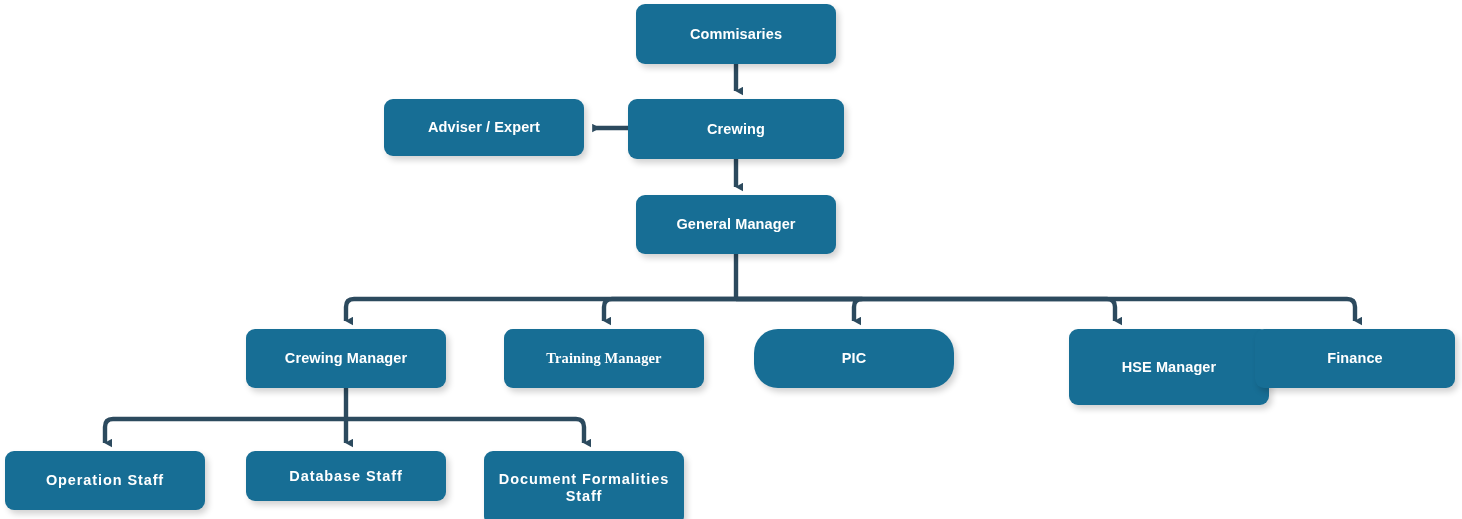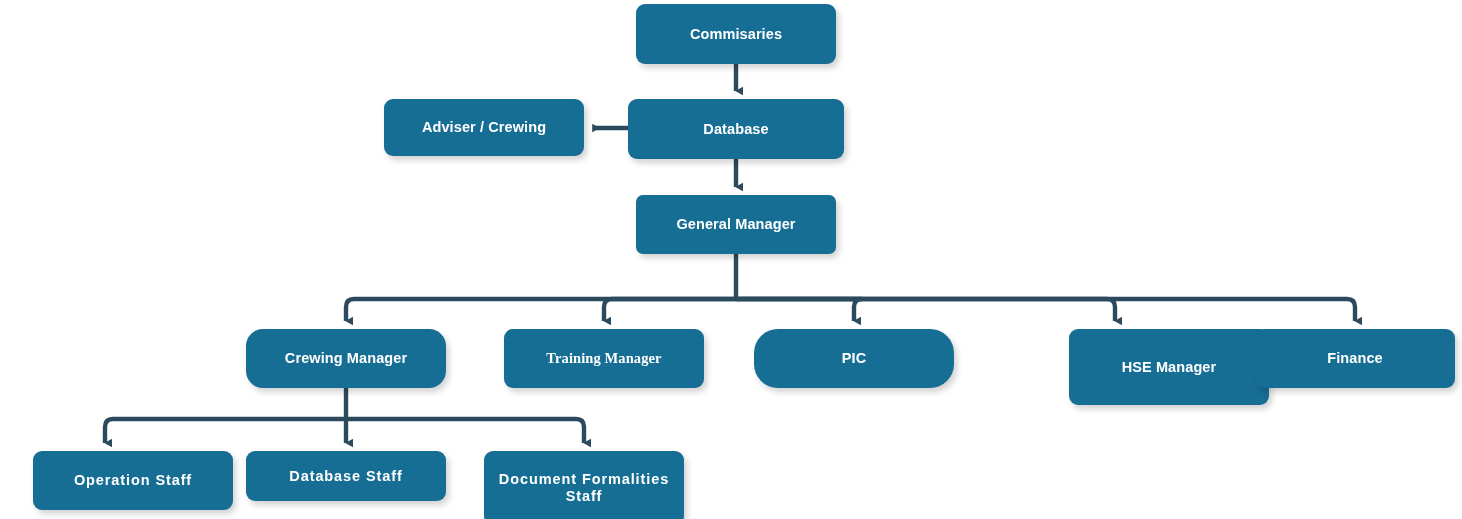--- a/index.html
+++ b/index.html
@@ -93,52 +93,52 @@
 
       <path d="M 346 419 L 576 419 Q 584 419 584 427 L 584 443" marker-end="url(#arrowdown)"></path>
     </g>
   </svg>
 
   <div class="node-box" style="left:636px; top:4px; width:200px; height:60px;">
     <span class="node-label">Commisaries</span>
   </div>
 
   <div class="node-box" style="left:628px; top:99px; width:216px; height:60px;">
-    <span class="node-label">Database</span>
+    <span class="node-label">Crewing</span>
   </div>
 
   <div class="node-box" style="left:384px; top:99px; width:200px; height:57px;">
-    <span class="node-label">Adviser / Crewing</span>
+    <span class="node-label">Adviser / Expert</span>
   </div>
 
-  <div class="node-box" style="left:636px; top:195px; width:200px; height:59px;border-radius:7px;">
+  <div class="node-box" style="left:636px; top:195px; width:200px; height:59px;">
     <span class="node-label">General Manager</span>
   </div>
 
-  <div class="node-box" style="left:246px; top:329px; width:200px; height:59px;border-radius:17px;">
+  <div class="node-box" style="left:246px; top:329px; width:200px; height:59px;">
     <span class="node-label">Crewing Manager</span>
   </div>
 
   <div class="node-box" style="left:504px; top:329px; width:200px; height:59px;font-family:Liberation Serif, serif;">
     <span class="node-label">Training Manager</span>
   </div>
 
   <div class="node-box" style="left:754px; top:329px; width:200px; height:59px;border-radius:24px;">
     <span class="node-label">PIC</span>
   </div>
 
   <div class="node-box" style="left:1069px; top:329px; width:200px; height:76px;">
     <span class="node-label">HSE Manager</span>
   </div>
 
   <div class="node-box" style="left:1255px; top:329px; width:200px; height:59px;">
     <span class="node-label">Finance</span>
   </div>
 
-  <div class="node-box wide-track" style="left:5px; top:451px; width:200px; height:59px;margin-left:28px;">
+  <div class="node-box wide-track" style="left:5px; top:451px; width:200px; height:59px;">
     <span class="node-label">Operation Staff</span>
   </div>
 
   <div class="node-box wide-track" style="left:246px; top:451px; width:200px; height:50px;">
     <span class="node-label">Database Staff</span>
   </div>
 
   <div class="node-box wide-track" style="left:484px; top:451px; width:200px; height:74px;">
     <span class="node-label">Document Formalities Staff</span>
   </div>

